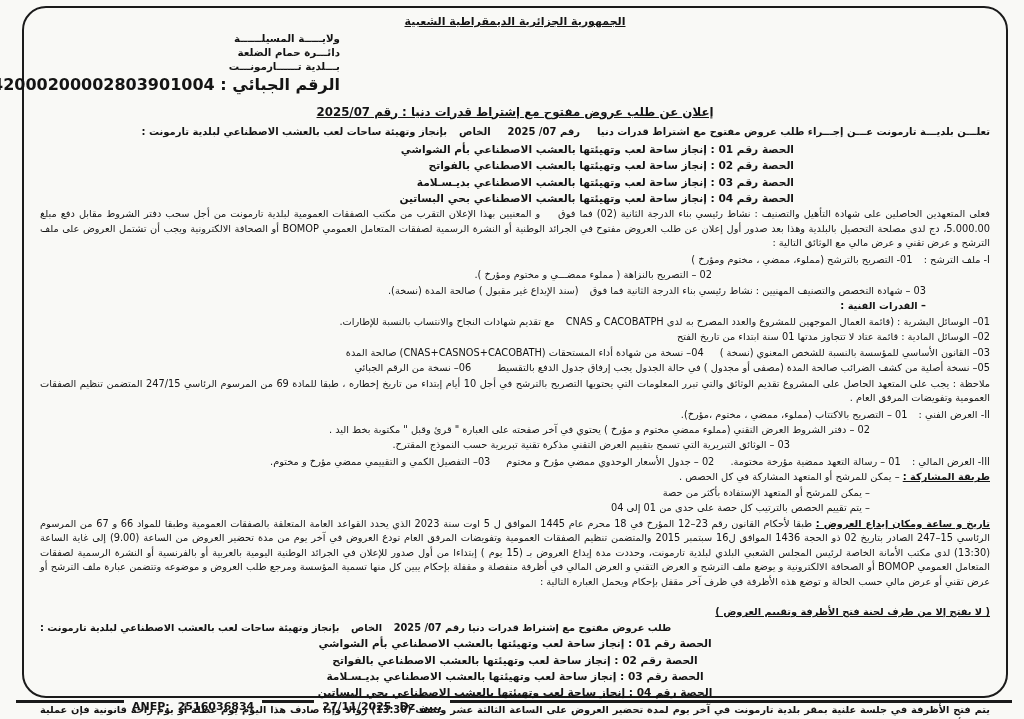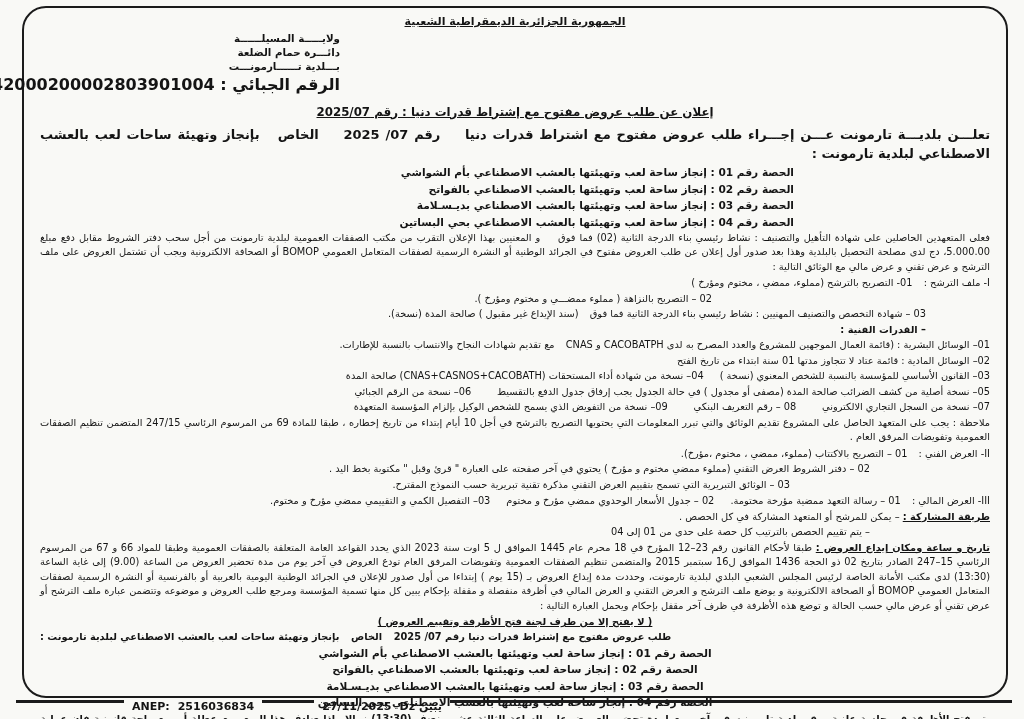--- a/index.html
+++ b/index.html
@@ -16,33 +16,33 @@
     direction:rtl;
     font-size:9.8px;line-height:1.48;
   }
   p{margin:0 0 1px 0;}
   .b{font-weight:bold;}
   .u{text-decoration:underline;}
   .republic{text-align:center;font-size:11px;font-weight:bold;margin-bottom:2px;}
   .authority{width:300px;margin-left:0;margin-right:auto;text-align:right;font-weight:bold;font-size:10.3px;line-height:1.35;}
   .authority .tax{white-space:nowrap;font-size:16px;}
   .main-title{font-size:11.8px;font-weight:bold;text-decoration:underline;text-align:center;margin:8px 0 4px 0;}
-  .intro{font-size:13px;font-weight:bold;text-align:justify;margin-bottom:2px;}
+  .intro{font-size:10px;font-weight:bold;text-align:justify;margin-bottom:2px;}
   .lots1 p, .lots2 p{font-weight:bold;font-size:10.6px;line-height:1.45;}
   .lots1{text-align:right;padding-right:0;}
   .lots1 p{margin-right:196px;}
   .lots2{text-align:center;}
   .para{text-align:justify;}
   .sec-h{margin-top:2px;}
   .ind-a{margin-right:278px;}
   .ind-b{margin-right:64px;}
   .ind-c{margin-right:120px;}
   .ind-d{margin-right:200px;}
   .opening{font-weight:bold;text-align:justify;margin-top:2px;}
-  .sealed{font-weight:bold;text-decoration:underline;text-align:center;margin-top:2px;}
+  .sealed{font-weight:bold;text-decoration:underline;text-align:right;margin-top:16px;}
   .envelope-title{font-weight:bold;text-align:left;}
   .footer{
     position:absolute;left:0;bottom:1px;width:1024px;height:18px;
     display:flex;align-items:flex-start;direction:ltr;
     font-weight:bold;font-size:11px;gap:8px;padding:0 6px;box-sizing:border-box;
   }
   .rule{height:2.5px;background:#1b1b1b;}
   .rule.r1{width:108px;margin-left:10px;}
   .rule.r2{width:52px;}
   .rule.r3{flex:1;margin-right:6px;}
@@ -76,34 +76,34 @@
   <p class="para">فعلى المتعهدين الحاصلين على شهادة التأهيل والتصنيف : نشاط رئيسي بناء الدرجة الثانية (02) فما فوق   و المعنيين بهذا الإعلان التقرب من مكتب الصفقات العمومية لبلدية تارمونت من أجل سحب دفتر الشروط مقابل دفع مبلغ 5.000.00، دج لدى مصلحة التحصيل بالبلدية وهذا بعد صدور أول إعلان عن طلب العروض مفتوح في الجرائد الوطنية أو النشرة الرسمية لصفقات المتعامل العمومي BOMOP أو الصحافة الالكترونية ويجب أن تشتمل العروض على ملف الترشح و عرض تقني و عرض مالي مع الوثائق التالية :</p>
 
   <p class="sec-h">I- ملف الترشح :   01- التصريح بالترشح (مملوء، ممضي ، مختوم ومؤرخ )</p>
   <p class="ind-a">02 – التصريح بالنزاهة ( مملوء ممضـــي و مختوم ومؤرخ ).</p>
   <p class="ind-b">03 – شهادة التخصص والتصنيف المهنيين : نشاط رئيسي بناء الدرجة الثانية فما فوق   (سند الإيداع غير مقبول ) صالحة المدة (نسخة).</p>
   <p class="ind-b b">– القدرات الفنية :</p>
   <p>01– الوسائل البشرية : (قائمة العمال الموجهين للمشروع والعدد المصرح به لدى CACOBATPH و CNAS   مع تقديم شهادات النجاح والانتساب بالنسبة للإطارات.</p>
   <p>02– الوسائل المادية : قائمة عتاد لا تتجاوز مدتها 01 سنة ابتداء من تاريخ الفتح</p>
   <p>03– القانون الأساسي للمؤسسة بالنسبة للشخص المعنوي (نسخة )   04– نسخة من شهادة أداء المستحقات (CNAS+CASNOS+CACOBATH) صالحة المدة</p>
   <p>05– نسخة أصلية من كشف الضرائب صالحة المدة (مصفى أو مجدول ) في حالة الجدول يجب إرفاق جدول الدفع بالتقسيط    06– نسخة من الرقم الجبائي</p>
-  <p>07– نسخة من السجل التجاري الالكتروني    08 – رقم التعريف البنكي    09– نسخة من التفويض الذي يسمح للشخص الوكيل بإلزام المؤسسة المتعهدة</p>
 
   <p class="para">ملاحظة : يجب على المتعهد الحاصل على المشروع تقديم الوثائق والتي تبرر المعلومات التي يحتويها التصريح بالترشح في أجل 10 أيام إبتداء من تاريخ إخطاره ، طبقا للمادة 69 من المرسوم الرئاسي 247/15 المتضمن تنظيم الصفقات العمومية وتفويضات المرفق العام .</p>
 
   <p class="sec-h">II- العرض الفني :   01 – التصريح بالاكتتاب (مملوء، ممضي ، مختوم ،مؤرخ).</p>
   <p class="ind-c">02 – دفتر الشروط العرض التقني (مملوء ممضي مختوم و مؤرخ ) يحتوي في آخر صفحته على العبارة " قرئ وقبل " مكتوبة بخط اليد .</p>
   <p class="ind-d">03 – الوثائق التبريرية التي تسمح بتقييم العرض التقني مذكرة تقنية تبريرية حسب النموذج المقترح.</p>
 
   <p class="sec-h">III- العرض المالي :   01 – رسالة التعهد ممضية مؤرخة مختومة.   02 – جدول الأسعار الوحدوي ممضي مؤرخ و مختوم   03– التفصيل الكمي و التقييمي ممضي مؤرخ و مختوم.</p>
 
   <p>
     <span class="u b">طريقة المشاركة :</span>
     <span>– يمكن للمرشح أو المتعهد المشاركة في كل الحصص .</span>
   </p>
+  <p class="ind-c">– يمكن للمرشح أو المتعهد الإستفادة بأكثر من حصة</p>
   <p class="ind-c">– يتم تقييم الحصص بالترتيب كل حصة على حدى من 01 إلى 04</p>
 
   <p class="para">
     <span class="u b">تاريخ و ساعة ومكان إيداع العروض :</span>
     <span>طبقا لأحكام القانون رقم 23–12 المؤرخ في 18 محرم عام 1445 الموافق ل 5 اوت سنة 2023 الذي يحدد القواعد العامة المتعلقة بالصفقات العمومية وطبقا للمواد 66 و 67 من المرسوم الرئاسي 15–247 الصادر بتاريخ 02 ذو الحجة 1436 الموافق ل16 سبتمبر 2015 والمتضمن تنظيم الصفقات العمومية وتفويضات المرفق العام تودع العروض في آخر يوم من مدة تحضير العروض من الساعة (9.00) إلى غاية الساعة (13:30) لدى مكتب الأمانة الخاصة لرئيس المجلس الشعبي البلدي لبلدية تارمونت، وحددت مدة إيداع العروض بـ (15 يوم ) إبتداءا من أول صدور للإعلان في الجرائد الوطنية اليومية بالعربية أو بالفرنسية أو النشرة الرسمية لصفقات المتعامل العمومي BOMOP أو الصحافة الالكترونية و يوضع ملف الترشح و العرض التقني و العرض المالي في أظرفة منفصلة و مقفلة بإحكام يبين كل منها تسمية المؤسسة ومرجع طلب العروض و موضوعه وتتضمن عبارة ملف الترشح أو عرض تقني أو عرض مالي حسب الحالة و توضع هذه الأظرفة في ظرف آخر مقفل بإحكام ويحمل العبارة التالية :</span>
   </p>
 
   <p class="sealed">( لا يفتح إلا من طرف لجنة فتح الأظرفة وتقييم العروض )</p>
   <p class="envelope-title">طلب عروض مفتوح مع إشتراط قدرات دنيا رقم 07/ 2025   الخاص   بإنجاز وتهيئة ساحات لعب بالعشب الاصطناعي لبلدية تارمونت :</p>
 

